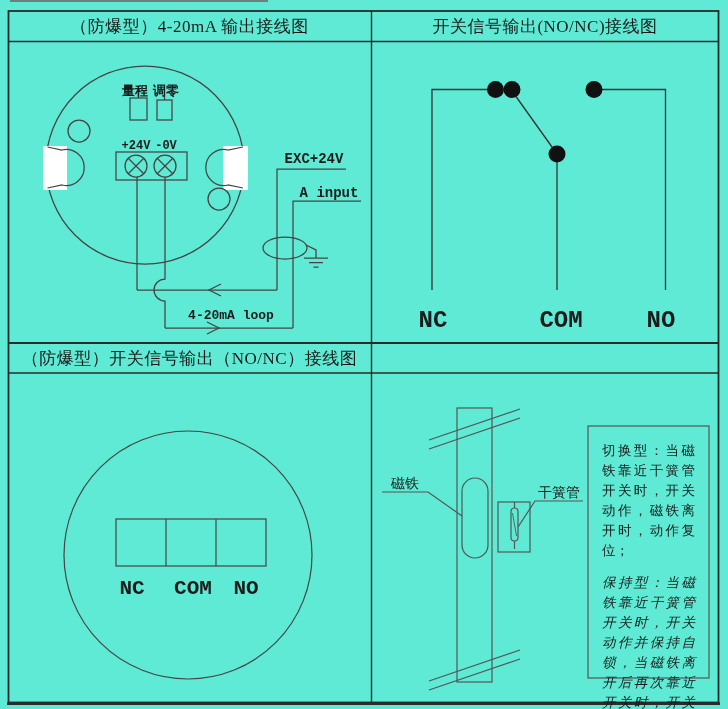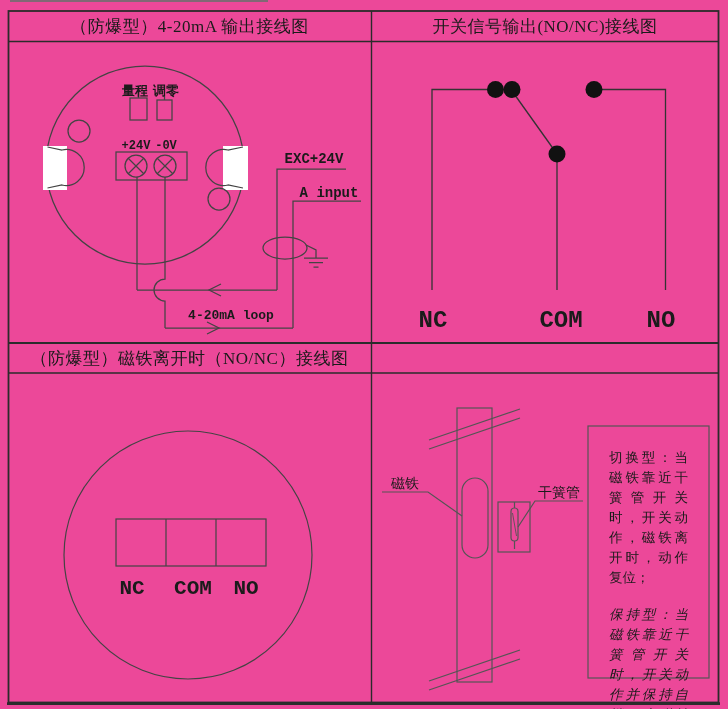--- a/index.html
+++ b/index.html
@@ -1,43 +1,43 @@
 <!DOCTYPE html>
 <html><head>
 <meta charset="utf-8">
 <style>
   html,body{margin:0;padding:0;background:#fff;}
-  .page{position:relative;width:728px;height:709px;background:#ec4899;overflow:hidden;
+  .page{position:relative;width:728px;height:709px;background:#5eead4;overflow:hidden;
         font-family:"Liberation Serif","DejaVu Serif",serif;color:#1b1b1b;}
   .artifact{position:absolute;left:10px;top:0;width:258px;height:2px;background:#6f6f6f;opacity:.85;}
   svg{position:absolute;left:0;top:0;}
   .hdr{position:absolute;display:flex;align-items:center;justify-content:center;
        font-size:17px;letter-spacing:.5px;white-space:nowrap;}
   .hdr-tl{left:9px;top:12px;width:361px;height:29px;}
   .hdr-tr{left:372px;top:12px;width:346px;height:29px;text-align:center;}
   .hdr-bl{left:9px;top:344px;width:361px;height:28px;}
   .hdr-br{left:372px;top:344px;width:346px;height:28px;}
   .notes{position:absolute;left:592px;top:431px;width:113px;font-size:13.5px;
          line-height:20px;text-align:justify;}
-  .notes p{margin:17px;}
+  .notes p{margin:10px;}
   .notes p + p{margin-top:12px;font-style:italic;}
   text{fill:#1b1b1b;}
   .mono{font-family:"Liberation Mono","DejaVu Sans Mono",monospace;}
   .cjk{font-family:"Liberation Serif","DejaVu Serif",serif;}
 </style>
 </head>
 <body>
 
 <div class="page">
 
   <div class="artifact"></div>
 
   <div class="hdr hdr-tl">（防爆型）4-20mA 输出接线图</div>
   <div class="hdr hdr-tr">开关信号输出(NO/NC)接线图</div>
-  <div class="hdr hdr-bl">（防爆型）磁铁离开时（NO/NC）接线图</div>
+  <div class="hdr hdr-bl">（防爆型）开关信号输出（NO/NC）接线图</div>
 
   <svg width="728" height="709" viewBox="0 0 728 709">
 
     <g stroke="#2b2b2b" fill="none">
       <rect x="8.5" y="11" width="710" height="691.5" stroke-width="1.8"></rect>
       <line x1="7" y1="703.6" x2="720" y2="703.6" stroke-width="2.6"></line>
       <line x1="371.5" y1="11" x2="371.5" y2="702" stroke-width="1.4"></line>
       <line x1="8.5" y1="41.5" x2="718.5" y2="41.5" stroke-width="1.4"></line>
       <line x1="8.5" y1="343" x2="718.5" y2="343" stroke-width="2"></line>
       <line x1="8.5" y1="373" x2="718.5" y2="373" stroke-width="1.4"></line>

